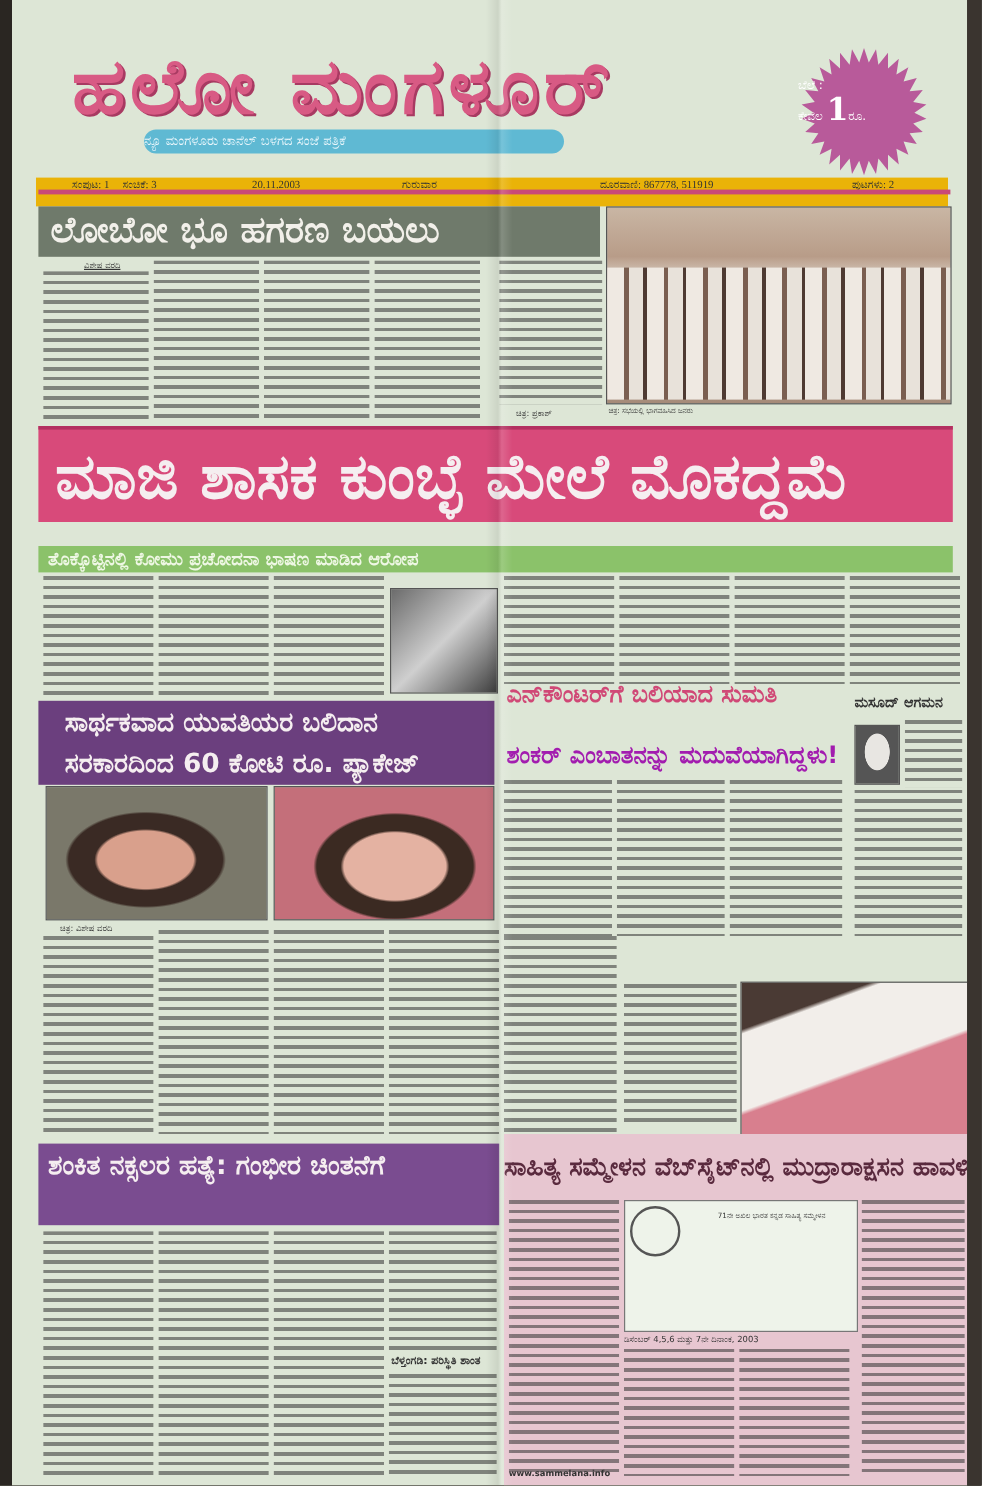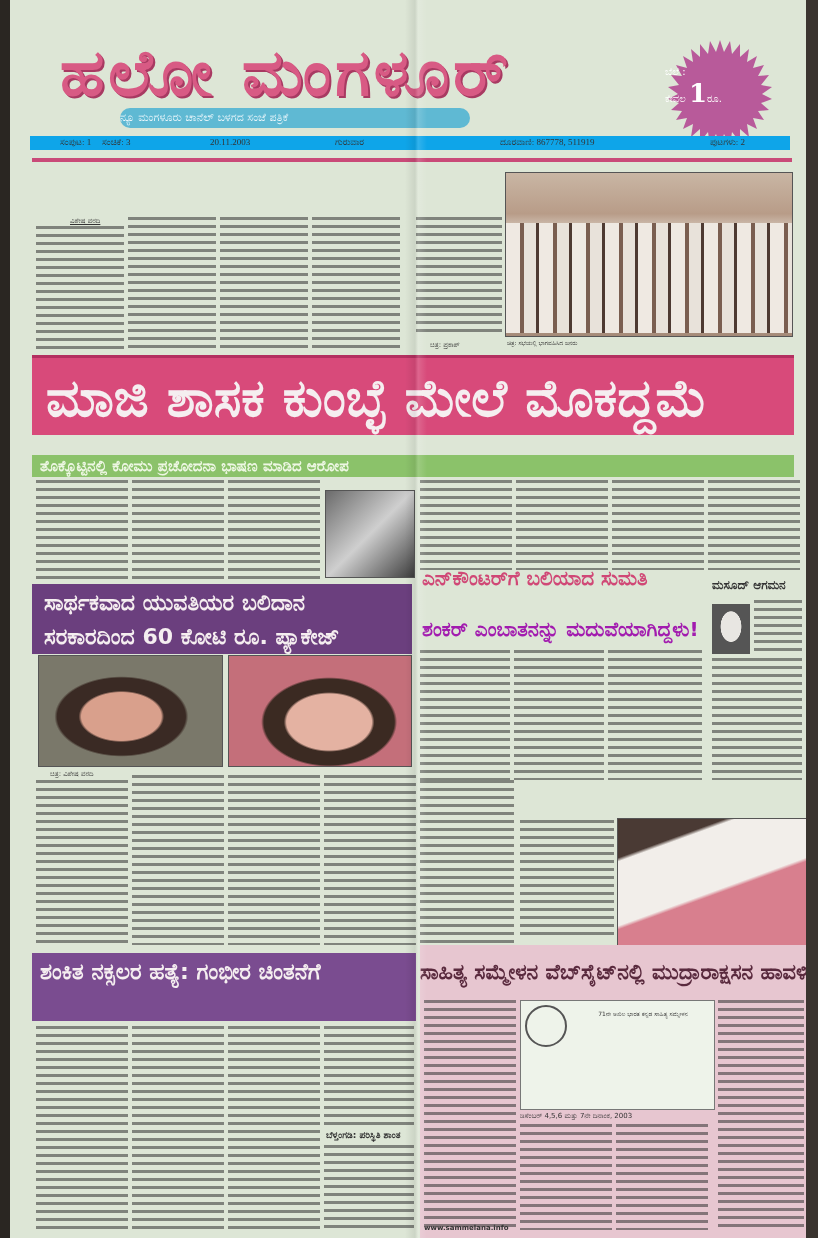--- a/index.html
+++ b/index.html
@@ -7,28 +7,28 @@
   body{font-family:"DejaVu Sans",sans-serif;position:relative}
   .paper{position:absolute;left:10px;top:0;width:796px;height:1238px;background:#dde6d6;overflow:hidden}
   .fold{position:absolute;left:395px;top:0;width:22px;height:1238px;background:linear-gradient(90deg,rgba(0,0,0,0) 0%,rgba(0,0,0,.08) 45%,rgba(255,255,255,.15) 60%,rgba(0,0,0,0) 100%);pointer-events:none;z-index:5}
   .masthead{position:absolute;left:50px;top:30px;width:580px;height:90px}
   .mast-title{font-family:"DejaVu Sans",sans-serif;font-weight:bold;font-size:64px;color:#d85a84;letter-spacing:4px;text-shadow:2px 2px 0 #a83a62;line-height:86px}
   .tagline{position:absolute;left:110px;top:108px;width:350px;height:20px;border-radius:10px;background:#5fb9d3;color:#e9f6fb;font-size:11px;text-align:left;line-height:20px}
   .price-badge{position:absolute;left:655px;top:38px;width:110px;height:110px}
   .price-badge svg{position:absolute;left:0;top:0}
   .price-text{position:absolute;left:0;top:28px;width:110px;text-align:left;color:#fff;font-size:10px}
   .price-big{font-family:"DejaVu Serif",serif;font-size:26px;font-weight:bold}
-  .infobar{position:absolute;left:20px;top:136px;width:760px;height:14px;background:#0ea5e9;font-size:9px;color:#333;font-family:"Liberation Serif",serif}
+  .infobar{position:absolute;left:20px;top:148px;width:760px;height:24px;background:#eab308;font-size:9px;color:#333;font-family:"Liberation Serif",serif}
   .infobar span{position:absolute;top:1px}
   .rule{position:absolute;left:22px;top:158px;width:760px;height:4px;background:#c94a78}
   .hbar{position:absolute;color:#f5eef0;font-weight:bold;white-space:nowrap;overflow:hidden}
   .h-grey{left:22px;top:172px;width:468px;height:42px;background:#6f7a6b;font-size:30px;line-height:42px;padding-left:10px;color:#f2f0ea}
   .h-pink{left:22px;top:355px;width:762px;height:80px;background:#d84a7a;font-size:52px;line-height:80px;padding-left:14px;border-top:3px solid #b33060}
   .h-green{left:22px;top:455px;width:762px;height:22px;background:#8bc26a;font-size:15px;line-height:22px;padding-left:8px;color:#eef7e4}
-  .h-purple1{left:22px;top:584px;width:380px;height:70px;background:#6b3f7e;font-size:22px;line-height:34px;padding:2px 12px;white-space:normal}
+  .h-purple1{left:22px;top:584px;width:380px;height:70px;background:#6b3f7e;font-size:22px;line-height:34px;padding:2px 22px;white-space:normal}
   .h-enc{left:412px;top:563px;width:280px;height:30px;font-size:20px;line-height:30px;color:#d04876;background:transparent}
   .h-enc2{left:412px;top:612px;width:280px;height:34px;font-size:20px;line-height:34px;color:#a21caf;background:transparent}
   .h-mas{left:702px;top:578px;width:100px;height:18px;font-size:12px;color:#333;background:transparent}
   .h-yellow{left:510px;top:785px;width:285px;height:30px;background:#f0d85a;color:#c53c68;font-size:20px;line-height:30px;padding-left:8px}
   .h-purple2{left:22px;top:953px;width:384px;height:68px;background:#7a4c90;font-size:22px;line-height:33px;padding:2px 8px;white-space:normal}
   .h-sah{left:410px;top:955px;width:386px;height:34px;background:transparent;color:#5a2a3e;font-size:21px;line-height:34px}
   .pinkpanel{position:absolute;left:410px;top:945px;width:386px;height:293px;background:#e7c6d0}
   .col{position:absolute;font-size:6px;line-height:8px;color:#3a3a3a;overflow:hidden;text-align:justify;font-family:"Liberation Serif",serif}
   .col::before{content:"";display:block;height:100%;background:repeating-linear-gradient(180deg,rgba(50,50,50,.55) 0 3px,transparent 3px 8px)}
   .photo{position:absolute;overflow:hidden;border:1px solid #555}
@@ -68,20 +68,21 @@
   <div class="infobar">
     <span style="left:30px">ಸಂಪುಟ: 1</span>
     <span style="left:72px">ಸಂಚಿಕೆ: 3</span>
     <span style="left:180px">20.11.2003</span>
     <span style="left:305px">ಗುರುವಾರ</span>
     <span style="left:470px">ದೂರವಾಣಿ: 867778, 511919</span>
     <span style="left:680px">ಪುಟಗಳು: 2</span>
   </div>
   <div class="rule"></div>
 
+  <div class="hbar h-grey">ಲೋಬೋ ಭೂ ಹಗರಣ ಬಯಲು</div>
   <div class="caption" style="left:60px;top:217px;text-decoration:underline">ವಿಶೇಷ ವರದಿ</div>
   <div class="col" style="left:26px;top:226px;width:88px;height:126px"></div>
   <div class="col" style="left:118px;top:217px;width:88px;height:135px"></div>
   <div class="col" style="left:210px;top:217px;width:88px;height:135px"></div>
   <div class="col" style="left:302px;top:217px;width:88px;height:135px"></div>
   <div class="col" style="left:406px;top:217px;width:86px;height:120px"></div>
   <div class="photo ph-hall">
       <div class="rows"></div>
     </div>
   <div class="caption" style="left:497px;top:339px;font-size:6px">ಚಿತ್ರ: ಸಭೆಯಲ್ಲಿ ಭಾಗವಹಿಸಿದ ಜನರು</div>

